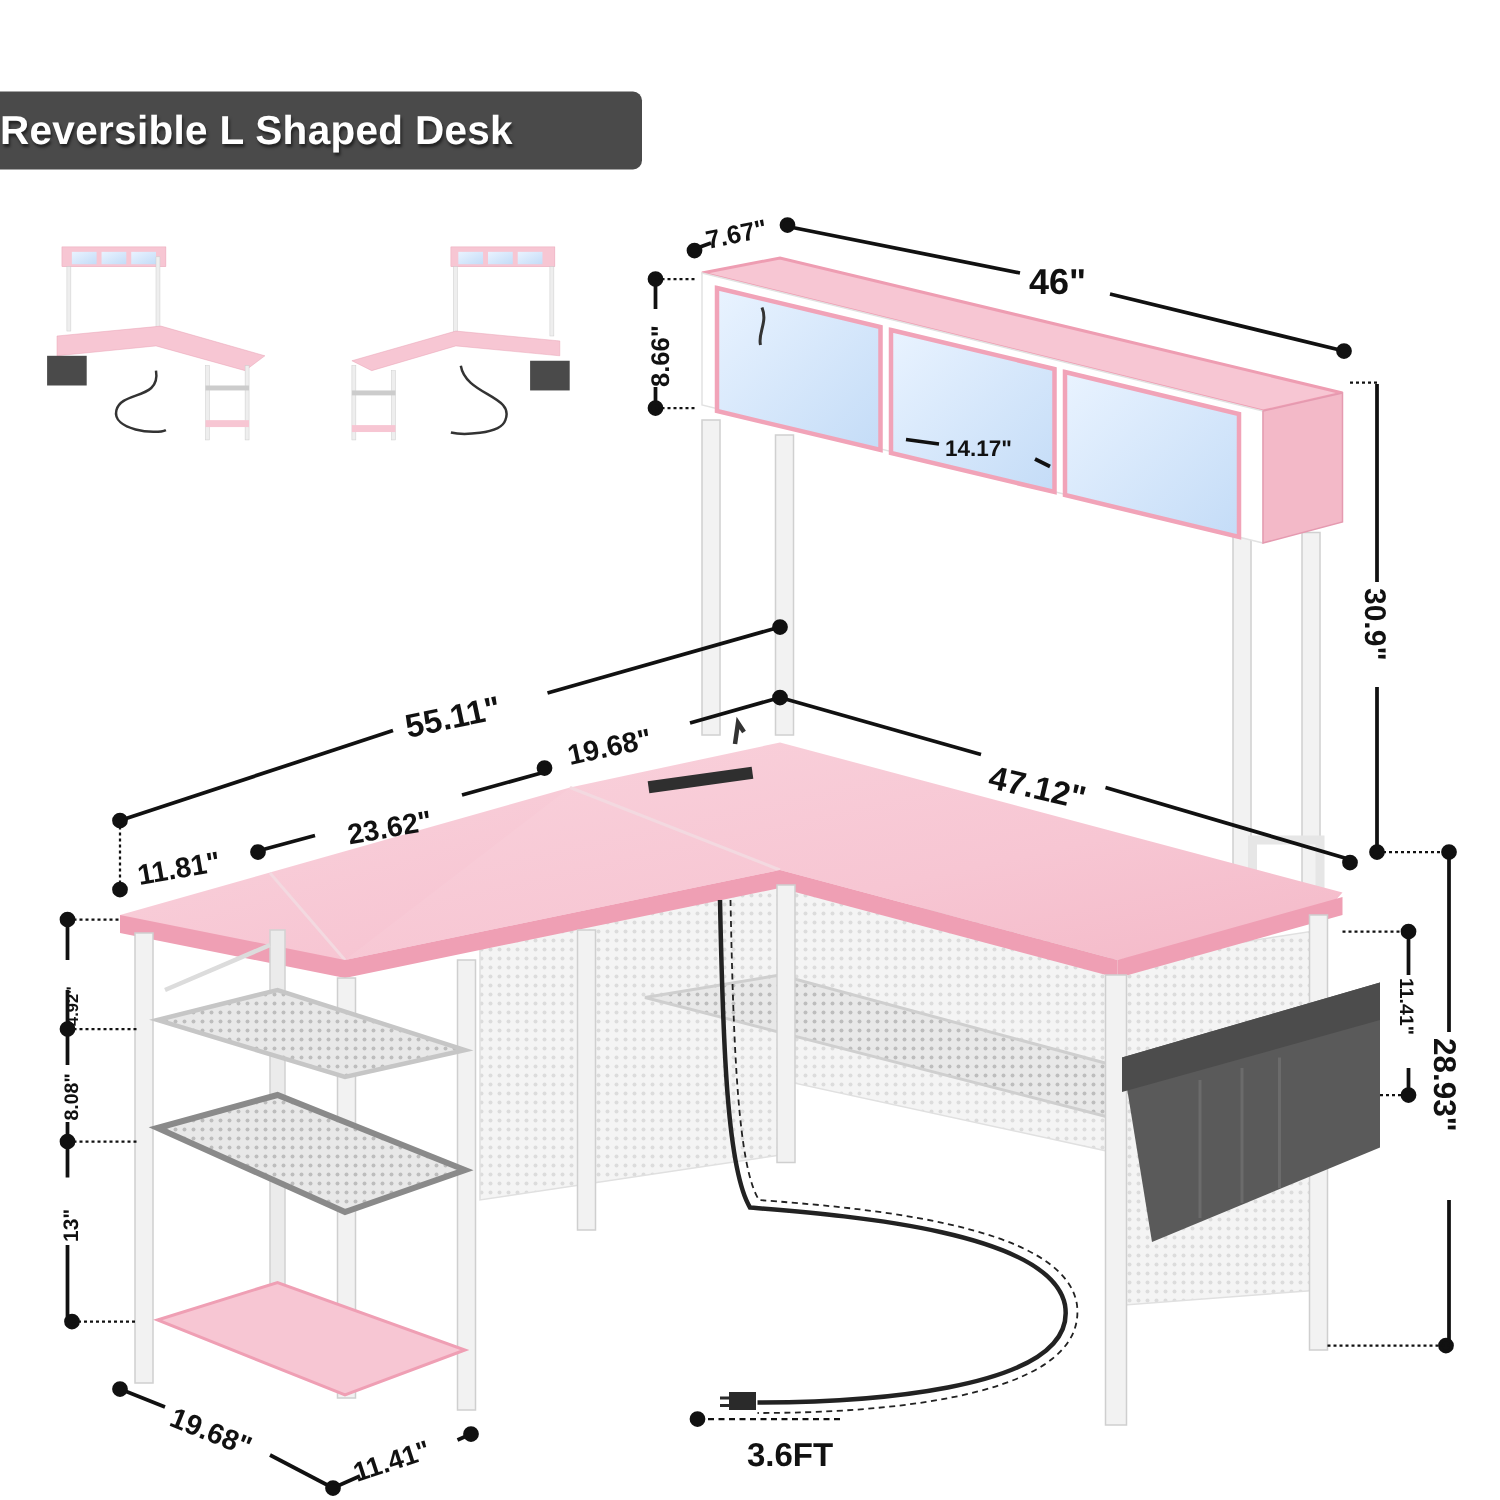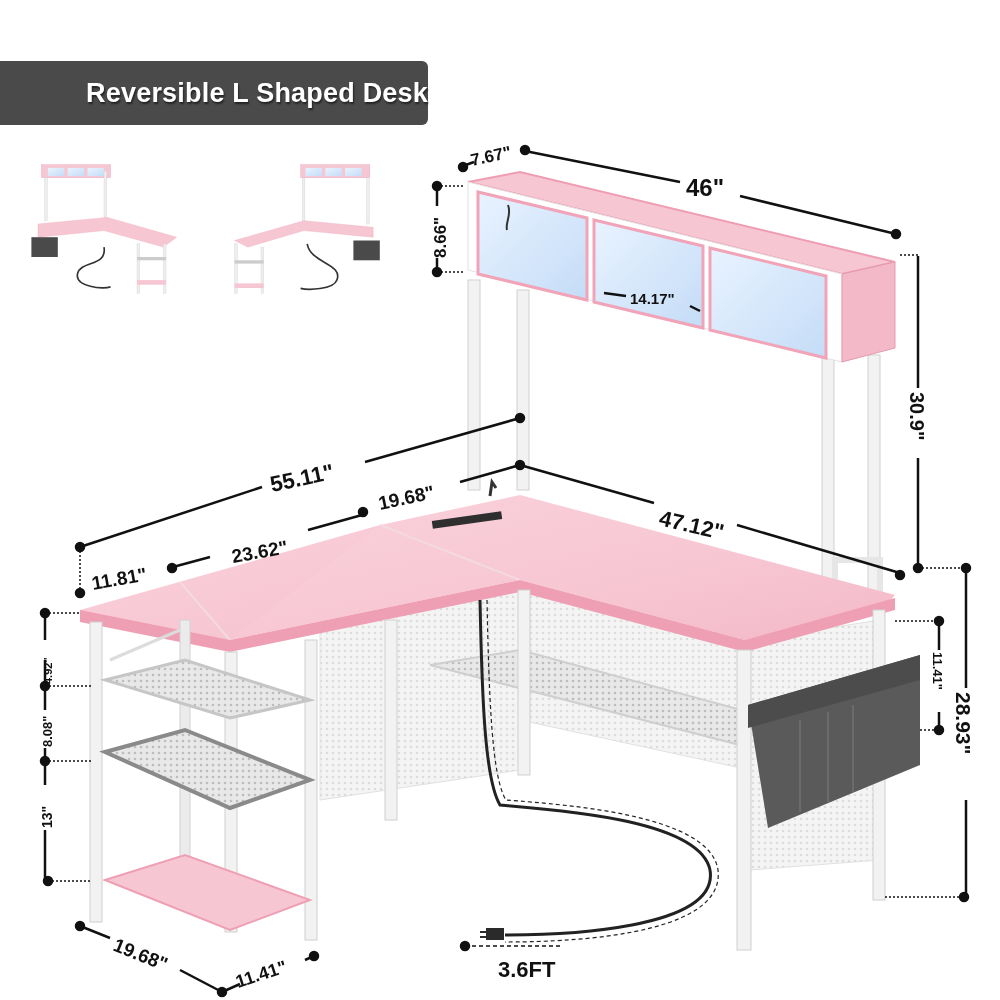--- a/index.html
+++ b/index.html
@@ -1,21 +1,21 @@
 <!DOCTYPE html>
 <html><head>
 <meta charset="utf-8">
 <style>
   html, body { margin: 0; padding: 0; background: #ffffff; }
   body { width: 1000px; height: 1000px; position: relative; overflow: hidden;
          font-family: "Liberation Sans", "DejaVu Sans", sans-serif; }
   .title-banner {
-    position: absolute; left: 0; top: 61px; width: 428px; height: 64px;
+    position: absolute; left: 0; top: 61px; width: 428px; height: 52px;
     background: #4a4a4a; border-radius: 0 6px 6px 0;
-    display: flex; align-items: center; justify-content: flex-end;
+    display: flex; align-items: center; justify-content: flex-start;
   }
   .title-banner span {
     color: #ffffff; font-weight: bold; font-size: 27px; letter-spacing: 0.2px;
     text-shadow: 1px 2px 2px rgba(0,0,0,0.55);
   }
   svg.scene { position: absolute; left: 0; top: 0; }
   .dim { font-family: "Liberation Sans", "DejaVu Sans", sans-serif; font-weight: bold; fill: #111111; }
 </style>
 </head>
 <body>

